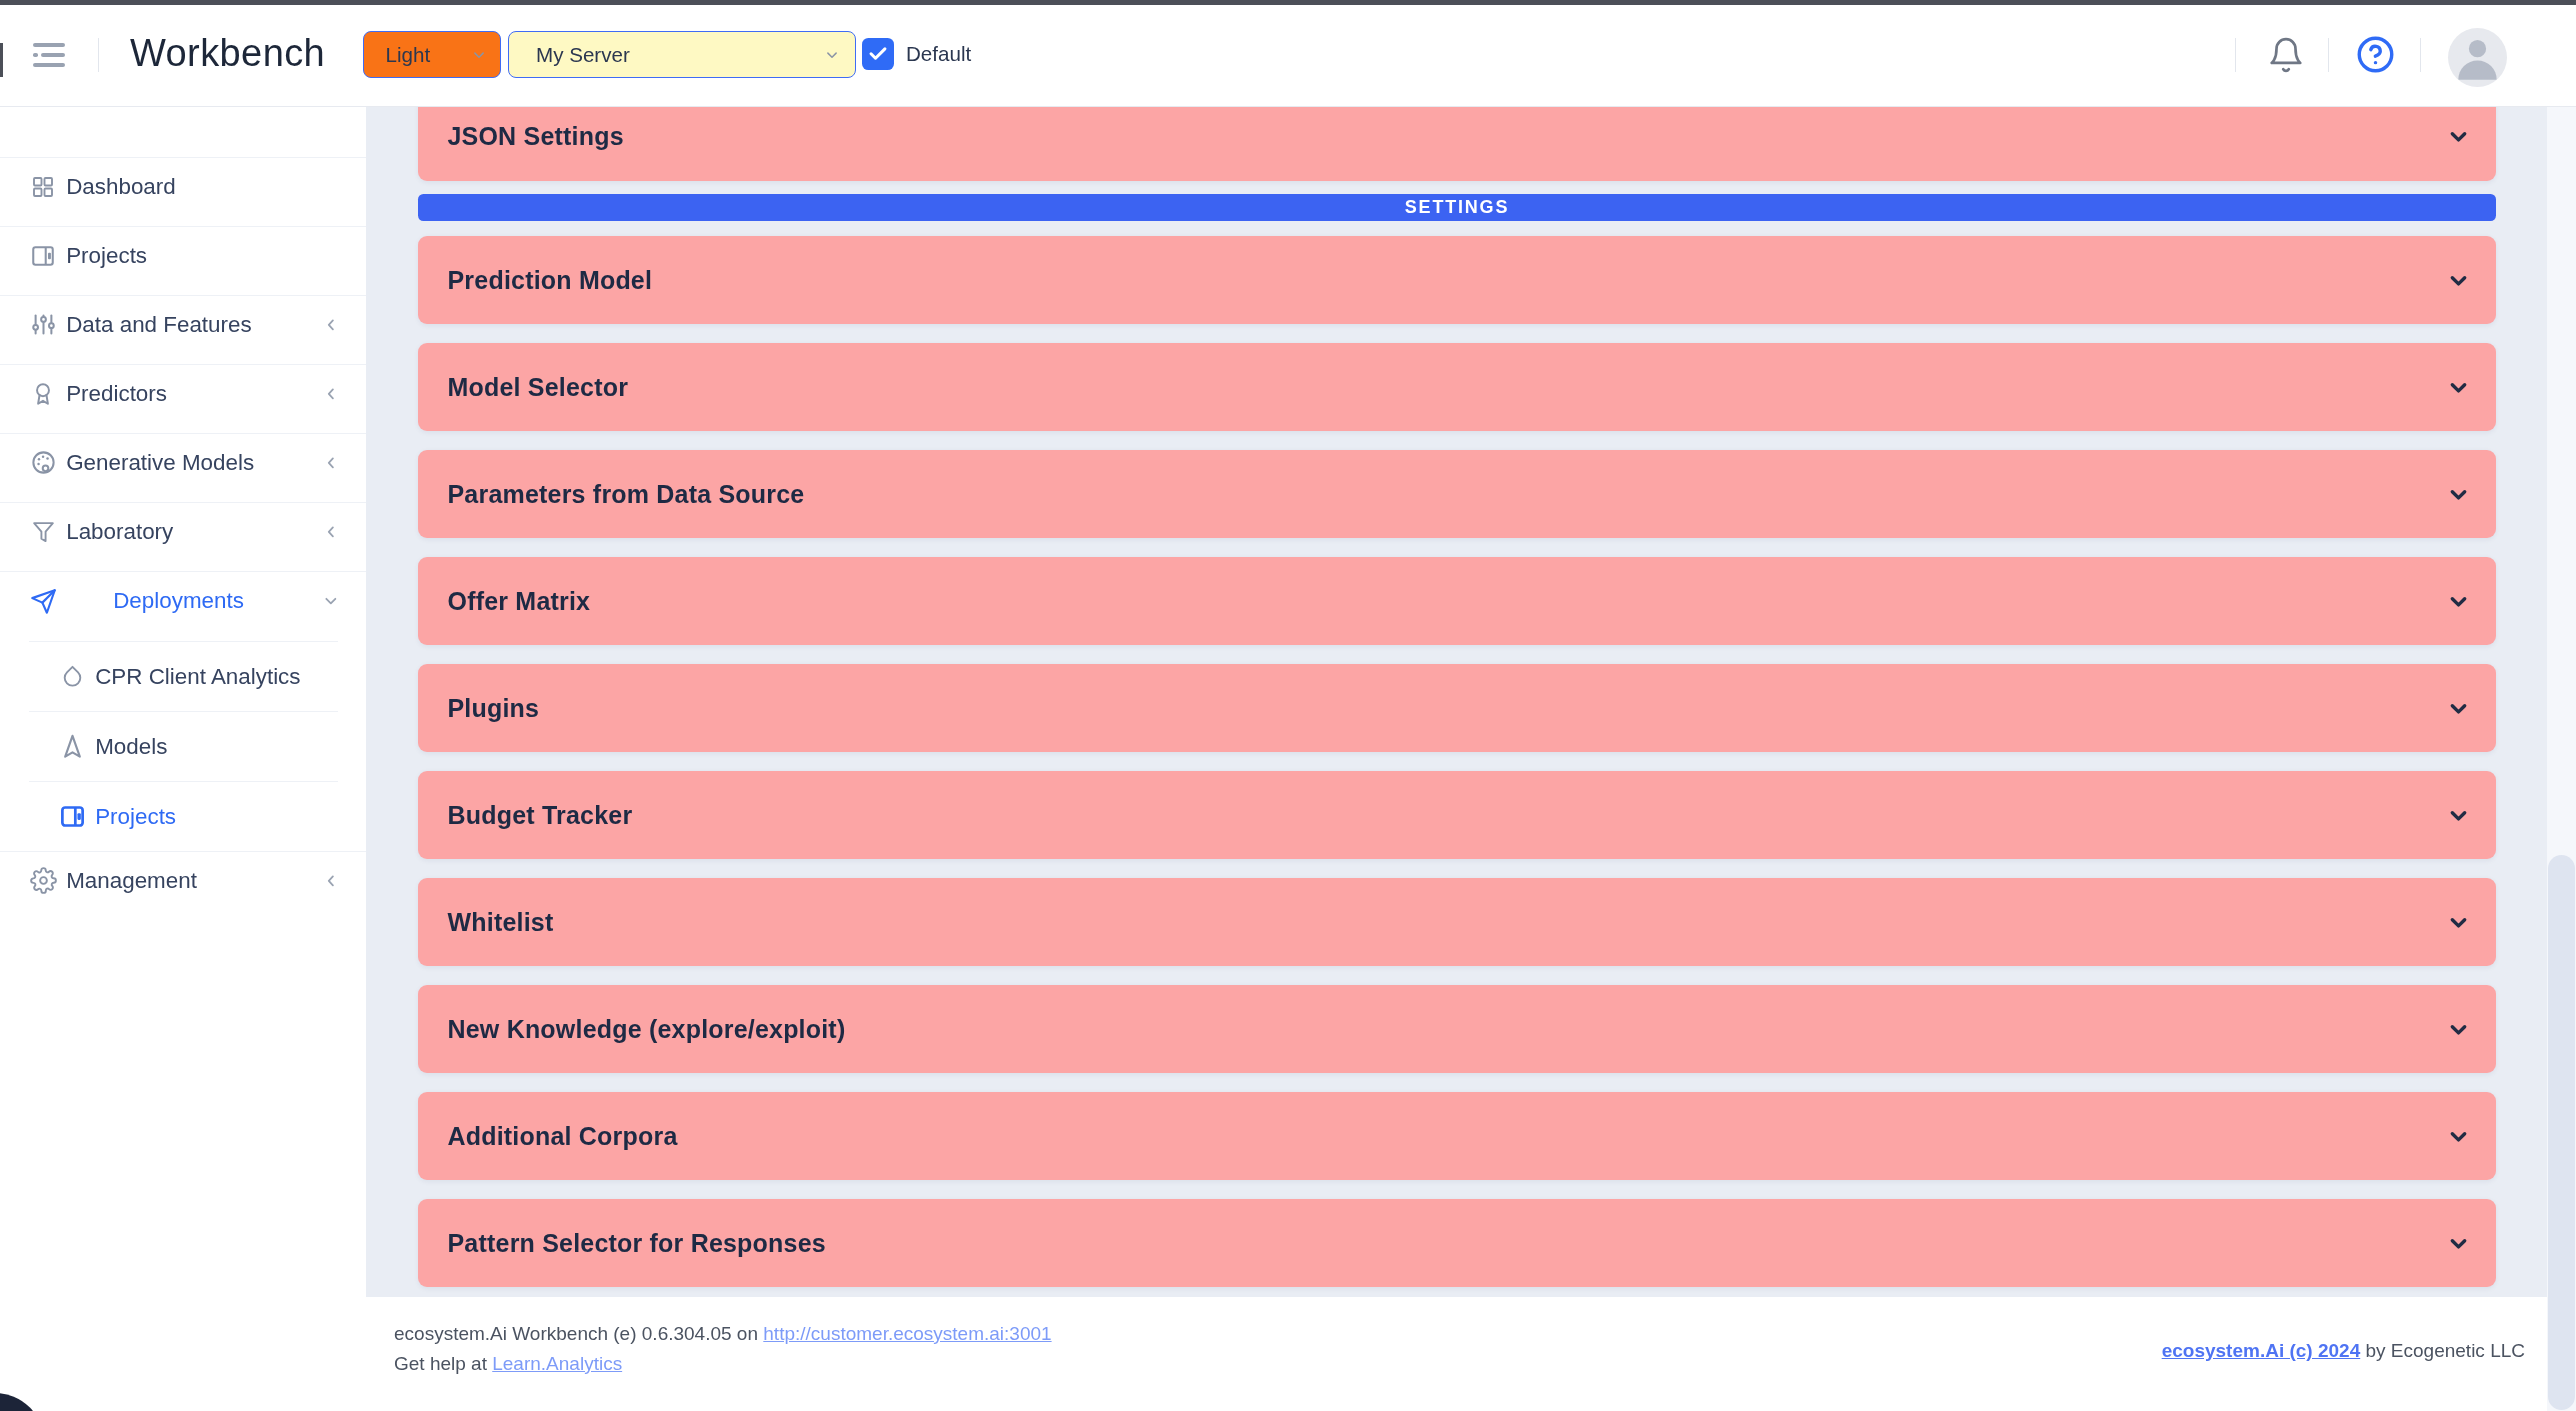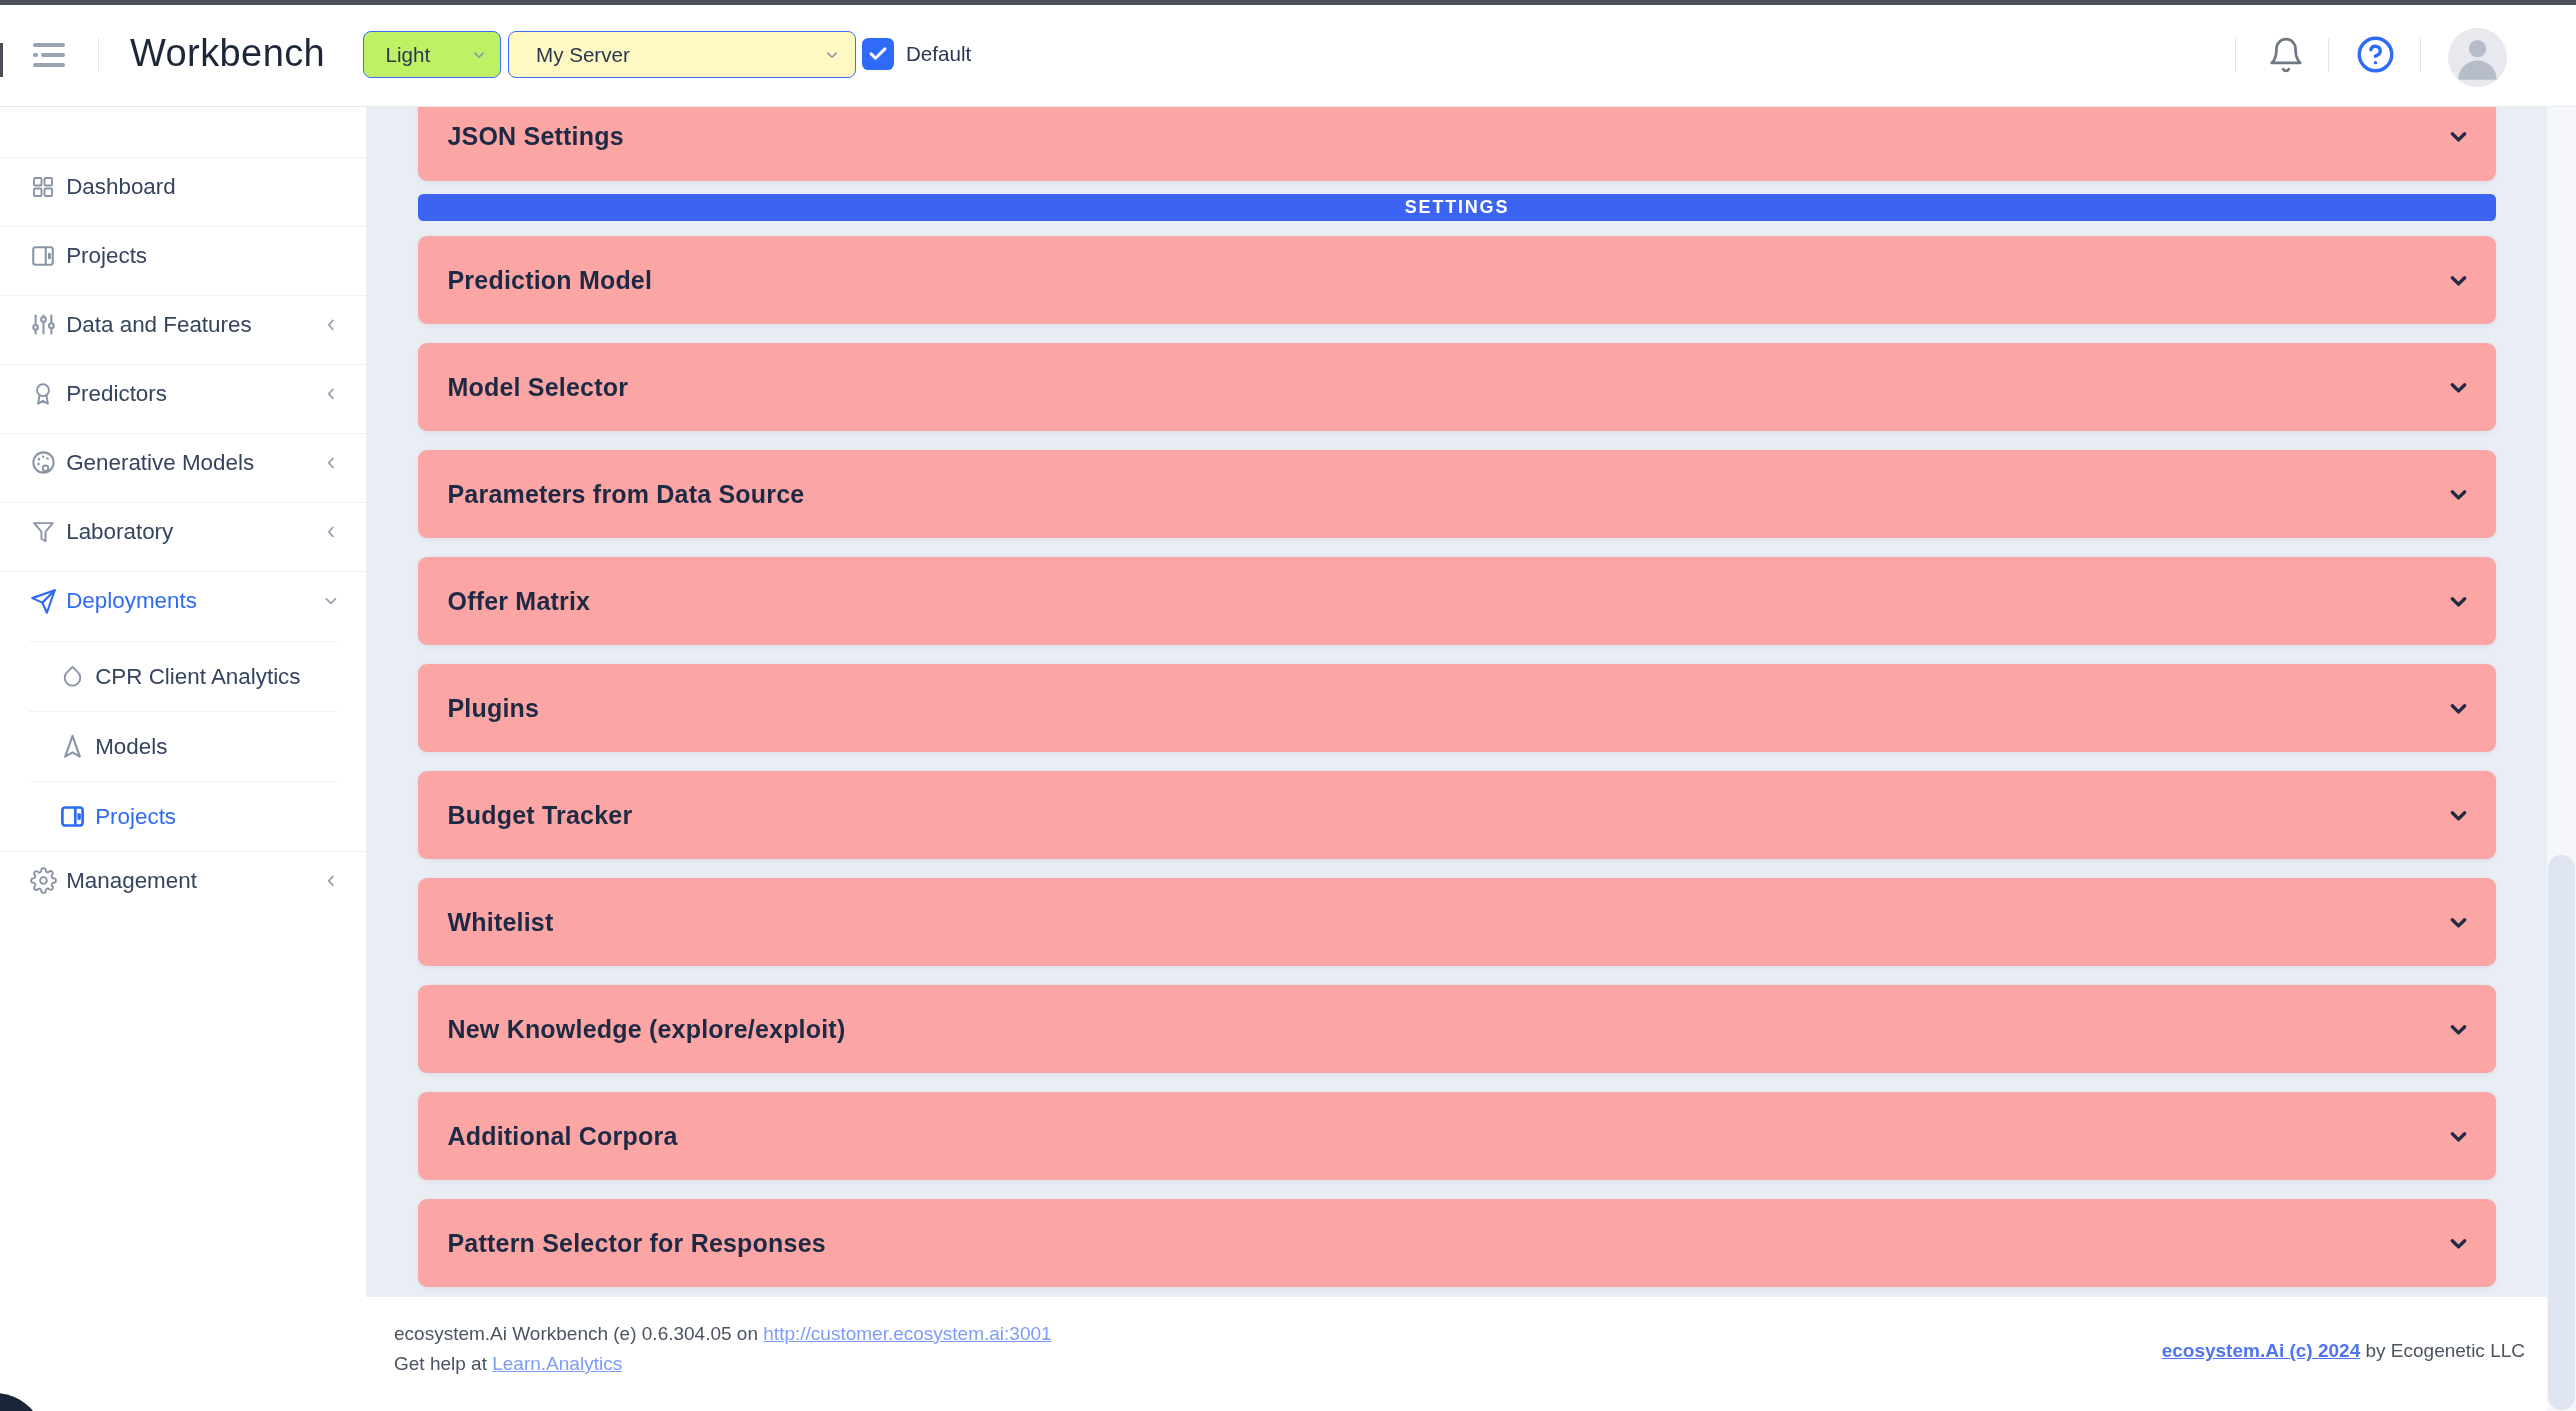--- a/index.html
+++ b/index.html
@@ -21,40 +21,40 @@
   .hamburger .bar{position:absolute;left:0;height:4px;border-radius:2.2px;background:#99a2b1;}
   .hamburger .b1{top:0;width:32px;}
   .hamburger .b3{top:19.7px;width:32px;}
   .hamburger .dot{position:absolute;top:9.8px;left:0;width:4.5px;height:4px;border-radius:1.8px;background:#99a2b1;}
   .hamburger .b2{top:9.8px;left:8px;width:24px;}
   .vdiv{position:absolute;top:38px;width:0.9px;height:34px;background:#e2e6ed;}
   .app-title{position:absolute;left:130px;top:54px;transform:translateY(-52%);font-size:38px;
              font-weight:400;color:#1d2739;letter-spacing:0.4px;}
   .select{position:absolute;top:31px;height:47px;border:1.8px solid #3f6cf5;border-radius:8px;
           display:flex;align-items:center;justify-content:space-between;font-size:20.6px;color:#2b3750;
-          cursor:pointer;background:#bef264;}
+          cursor:pointer;background:#f97316;}
   .select.theme{left:363px;width:138px;padding:0 12.5px 0 21.5px;}
   .select.server{left:508px;width:348px;padding:0 14.3px 0 27px;background:#fef9c3;}
   .select .chev{color:#8b95a6;display:flex;}
   .checkbox{position:absolute;left:862px;top:38px;width:32px;height:32px;border-radius:6.3px;
             background:#2f6bf6;display:flex;align-items:center;justify-content:center;cursor:pointer;}
   .checkbox-label{position:absolute;left:906px;top:54px;transform:translateY(-52%);font-size:20.6px;color:#2b3750;cursor:pointer;}
   .icon-btn{position:absolute;top:34px;width:41px;height:41px;border:0;background:none;padding:0;cursor:pointer;
             display:flex;align-items:center;justify-content:center;}
   .bell-btn{left:2265px;color:#6f7785;}
   .help-btn{left:2355px;color:#2f6bf6;}
   .avatar{position:absolute;left:2448px;top:28px;width:59px;height:59px;border-radius:50%;background:#e7e9ee;
           overflow:hidden;display:flex;align-items:flex-end;justify-content:center;cursor:pointer;}
 
   
   .sidebar{position:absolute;top:107px;left:0;width:366px;height:1304px;background:#fff;z-index:30;}
   .sidebar nav{margin-top:50px;border-top:0.9px solid #eef1f6;}
   .nav-item{height:69px;display:flex;align-items:center;padding:0 25px 11px 27px;
             border-bottom:0.9px solid #eef1f6;color:#36435f;cursor:pointer;}
-  .nav-item.no-border{border-bottom:none;}
+  .nav-item.no-border{border-bottom:none;gap:47px;}
   .nav-item.manage{border-top:0.9px solid #eef1f6;border-bottom:none;}
   .nicon{width:32px;height:32px;margin-right:7.2px;color:#8a94a6;display:flex;align-items:center;justify-content:center;flex:none;}
   .nlabel{font-size:22.4px;white-space:nowrap;}
   .nchev{margin-left:auto;color:#9aa3b2;display:flex;}
   .active, .active .nicon{color:#2e6af4 !important;}
   .sub-item{height:70px;margin:0 28px 0 29px;padding-left:27px;display:flex;align-items:center;
             border-top:0.9px solid #eef1f6;color:#36435f;cursor:pointer;}
 
   
   .main{position:absolute;top:107px;left:366px;width:2182px;height:1304px;background:#e9edf4;}

